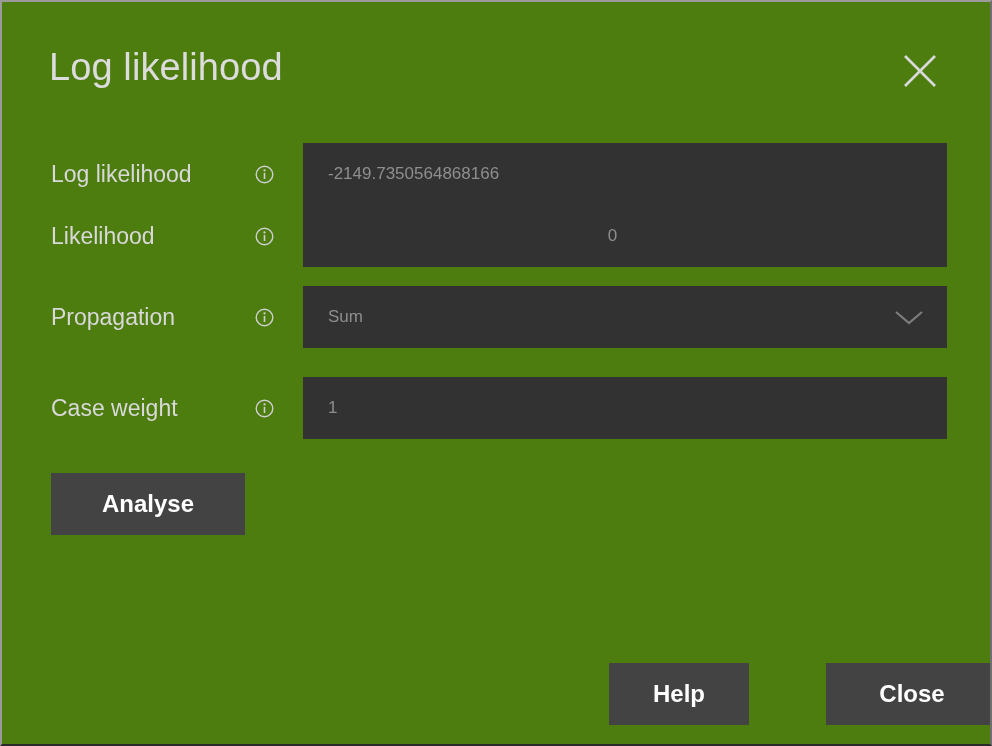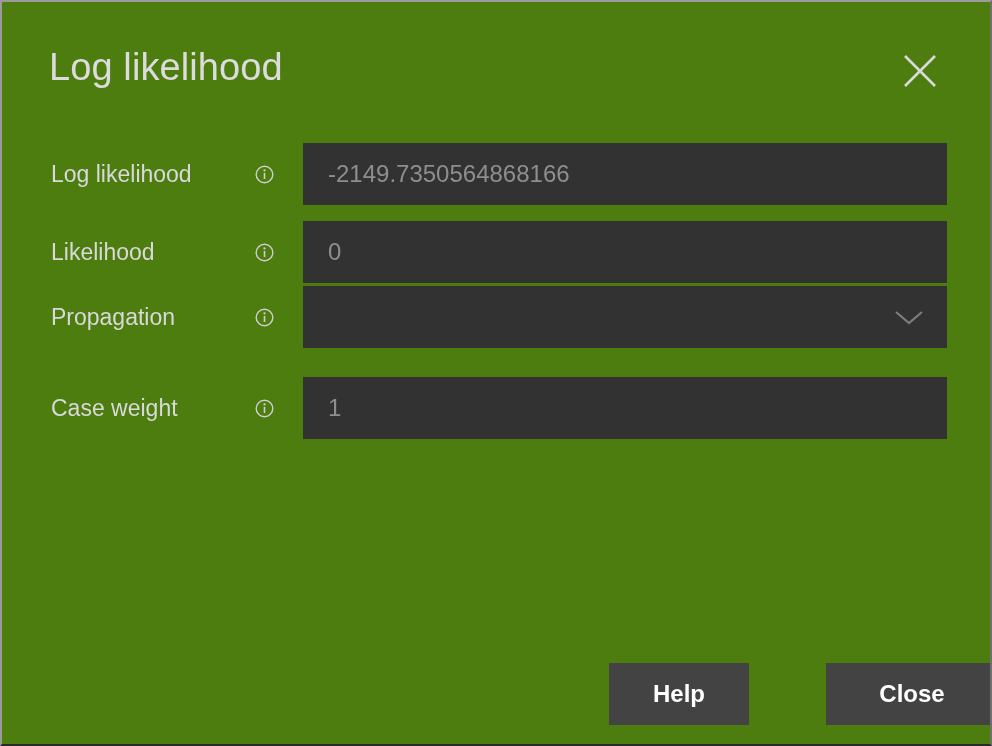--- a/index.html
+++ b/index.html
@@ -86,37 +86,37 @@
     background: #323232;
     box-sizing: border-box;
   }
   .field-text {
     position: absolute;
     left: 25px;
     top: 0;
     right: 50px;
     height: 62px;
     line-height: 62px;
-    font-size: 24px;
+    font-size: 17px;
     color: #8e8e8e;
     white-space: nowrap;
     overflow: hidden;
   }
   .chevron {
     position: absolute;
     right: 22px;
     top: 23px;
     width: 32px;
     height: 17px;
     cursor: pointer;
   }
   .chevron svg { display: block; }
 
   #row-loglik   { top: 141px; }
-  #row-lik      { top: 219px; }
+  #row-lik      { top: 203px; text-align: center; }
   #row-prop     { top: 284px; }
   #row-caseweight { top: 375px; border-radius: 8px; }
 
   
   .btn {
     position: absolute;
     background: #434343;
     color: #ffffff;
     font-size: 24px;
     font-weight: bold;
@@ -193,20 +193,21 @@
   <div class="form-row" id="row-prop">
     <div class="row-label">Propagation</div>
     <div class="info-icon">
       <svg width="19" height="19" viewBox="0 0 19 19" aria-hidden="true">
         <circle cx="9.5" cy="9.5" r="8.3" fill="none" stroke="#cfcfcf" stroke-width="1.4"></circle>
         <circle cx="9.5" cy="5.4" r="1.15" fill="#cfcfcf"></circle>
         <rect x="8.7" y="7.9" width="1.6" height="6.1" fill="#cfcfcf"></rect>
       </svg>
     </div>
     <div class="field">
+      <div class="field-text">Sum</div>
       <div class="chevron">
         <svg width="32" height="17" viewBox="0 0 32 17" aria-hidden="true">
           <polyline points="3,3 16,14 29,3" fill="none" stroke="#7d7d7d" stroke-width="2.2" stroke-linecap="butt"></polyline>
         </svg>
       </div>
     </div>
   </div>
 
   <div class="form-row" id="row-caseweight">
     <div class="row-label">Case weight</div>
@@ -215,16 +216,17 @@
         <circle cx="9.5" cy="9.5" r="8.3" fill="none" stroke="#cfcfcf" stroke-width="1.4"></circle>
         <circle cx="9.5" cy="5.4" r="1.15" fill="#cfcfcf"></circle>
         <rect x="8.7" y="7.9" width="1.6" height="6.1" fill="#cfcfcf"></rect>
       </svg>
     </div>
     <div class="field">
       <div class="field-text">1</div>
     </div>
   </div>
 
+  <button class="btn" id="analyse-button">Analyse</button>
   <button class="btn" id="help-button">Help</button>
   <button class="btn" id="close-button">Close</button>
 
 </div>
 
 </body></html>

